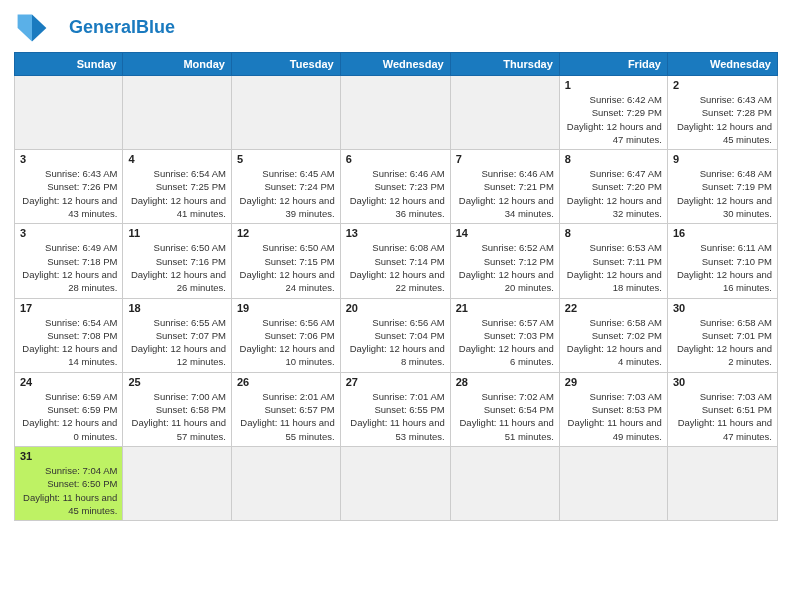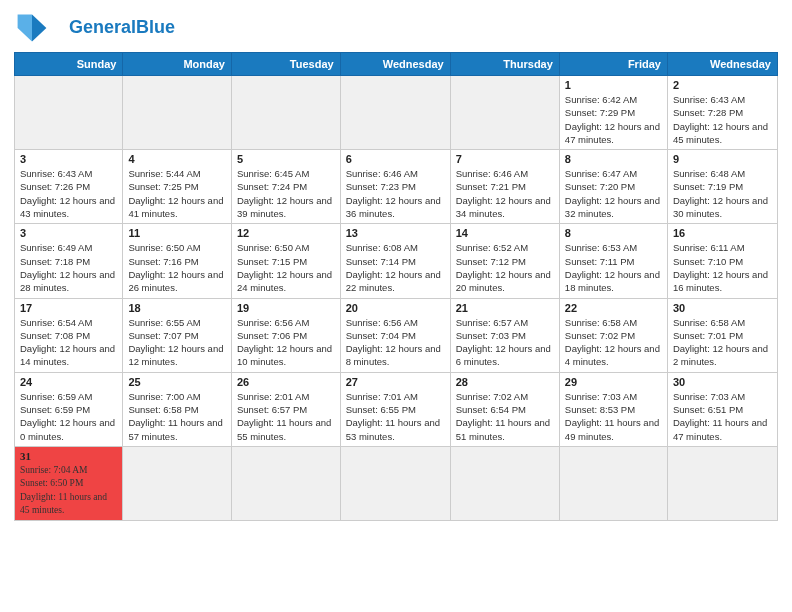--- a/index.html
+++ b/index.html
@@ -81,27 +81,27 @@
       font-weight: bold;
       font-size: 11px;
       color: #222;
       display: block;
       margin-bottom: 2px;
     }
     .day-info {
       color: #333;
       font-size: 9.5px;
       line-height: 1.4;
+      text-align: right;
     }
     .last-row td {
       background: #f0f0f0;
     }
     .last-row td.has-data {
-      background: #ef4444;
-      font-family: Liberation Serif, serif;
+      background: #bef264;
     }
   </style>
 </head>
 <body>
 
 <div class="page">
   <div class="header">
     <div class="logo">
       <svg class="logo-icon" viewBox="0 0 40 40" xmlns="http://www.w3.org/2000/svg">
         <polygon points="20,5 36,20 20,35" fill="#1a7abf"></polygon>
@@ -151,21 +151,21 @@
         </tr>
         <tr>
           <td>
             <span class="day-number">3</span>
             <div class="day-info">Sunrise: 6:43 AM
 Sunset: 7:26 PM
 Daylight: 12 hours and 43 minutes.</div>
           </td>
           <td>
             <span class="day-number">4</span>
-            <div class="day-info">Sunrise: 5:44 AM
+            <div class="day-info">Sunrise: 6:54 AM
 Sunset: 7:25 PM
 Daylight: 12 hours and 41 minutes.</div>
           </td>
           <td>
             <span class="day-number">5</span>
             <div class="day-info">Sunrise: 6:45 AM
 Sunset: 7:24 PM
 Daylight: 12 hours and 39 minutes.</div>
           </td>
           <td>

